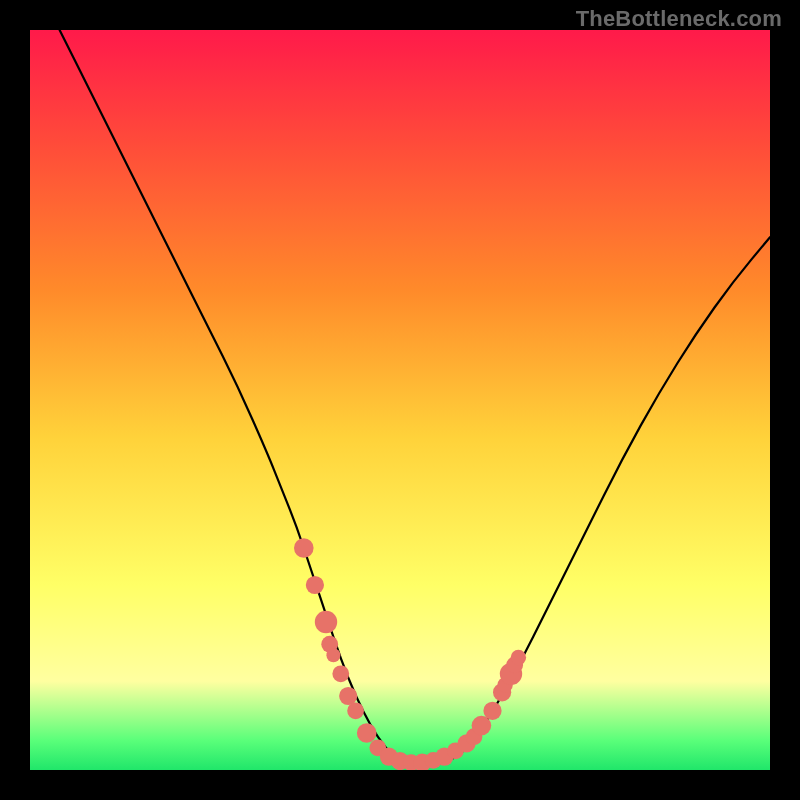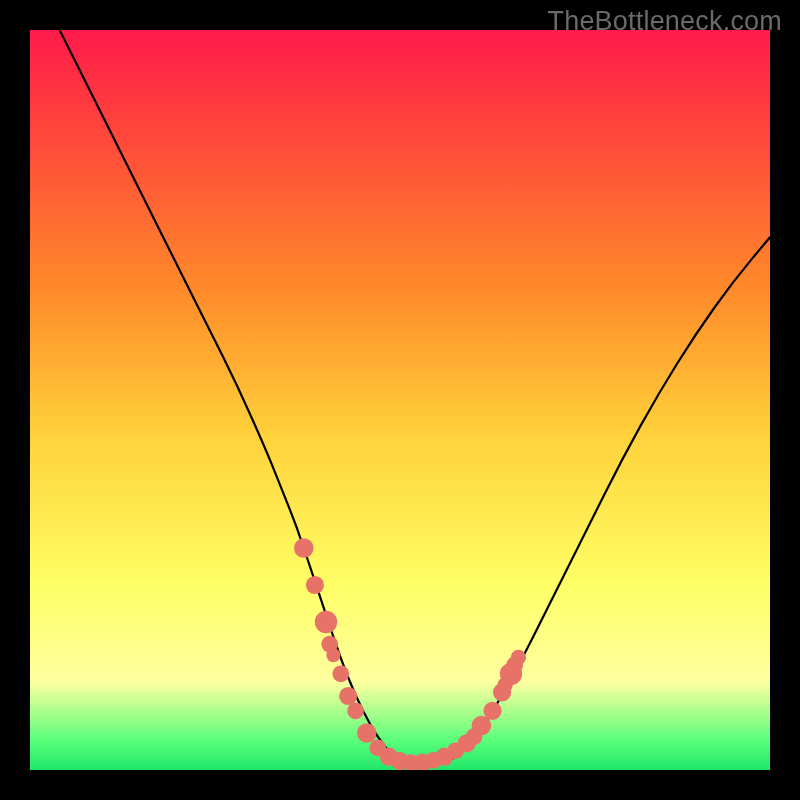--- a/index.html
+++ b/index.html
@@ -21,22 +21,22 @@
       #ffffa0 88%,
       #5aff7a 96%,
       #20e66a 100%);
   }
 
   .watermark {
     position: absolute;
     top: 6px;
     right: 18px;
     color: #6a6a6a;
-    font-size: 27px;
-    font-weight: normal;
+    font-size: 22px;
+    font-weight: bold;
     letter-spacing: 0.2px;
   }
 
   svg.plot {
     position: absolute;
     left: 0; top: 0;
     width: 740px; height: 740px;
   }
 </style>
 </head>

